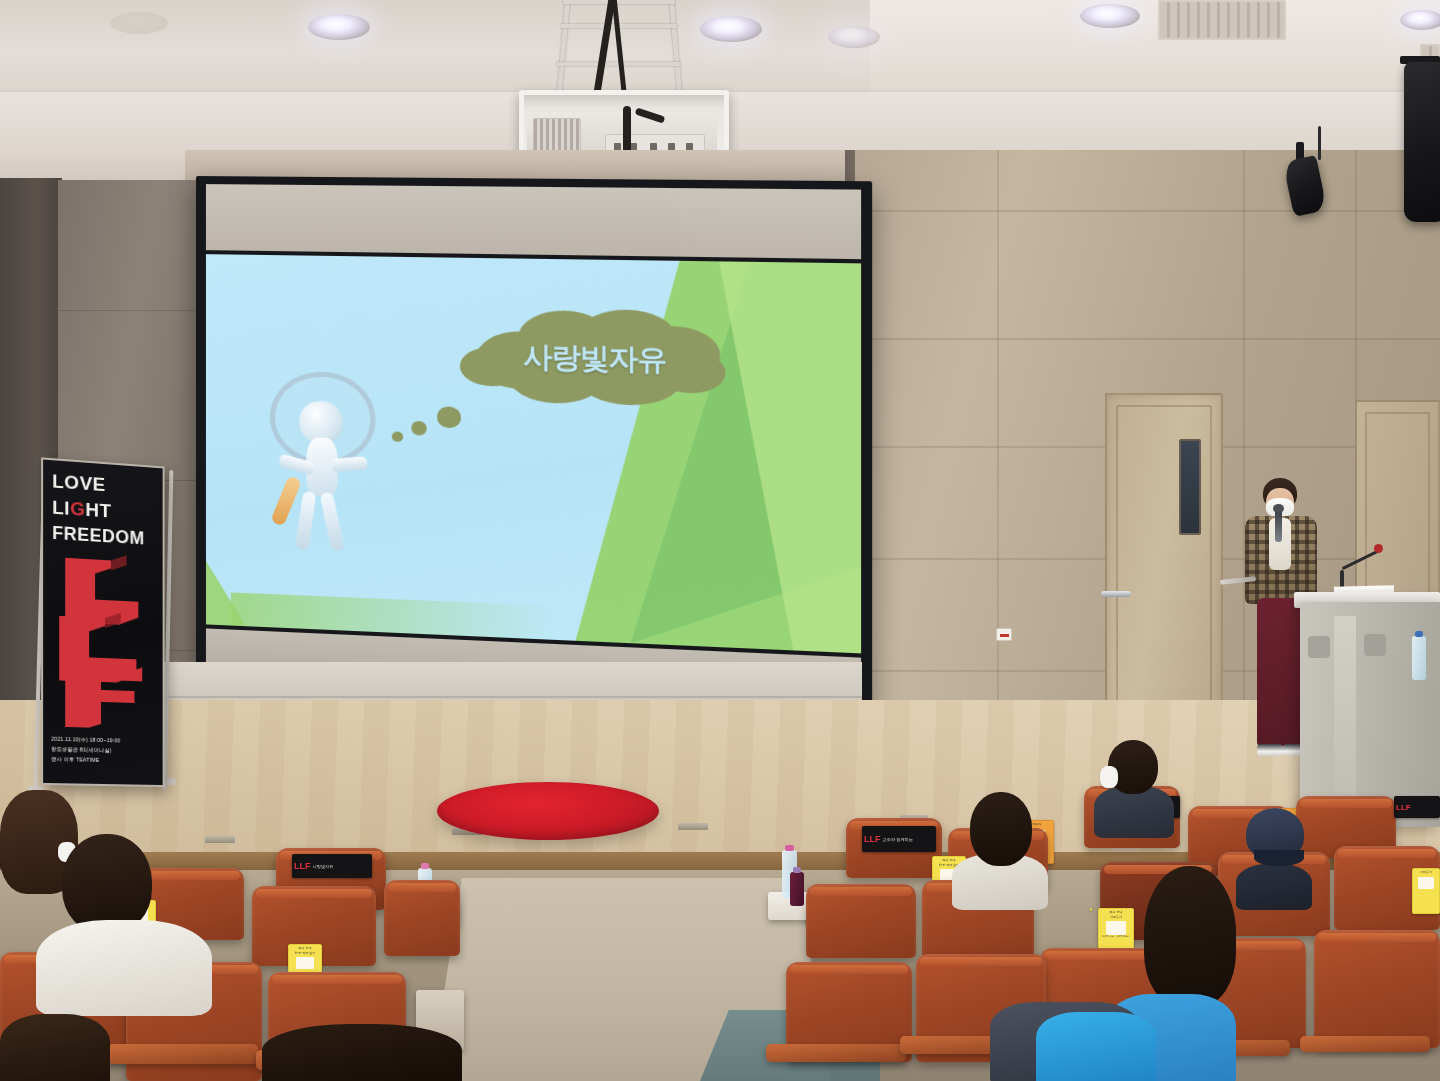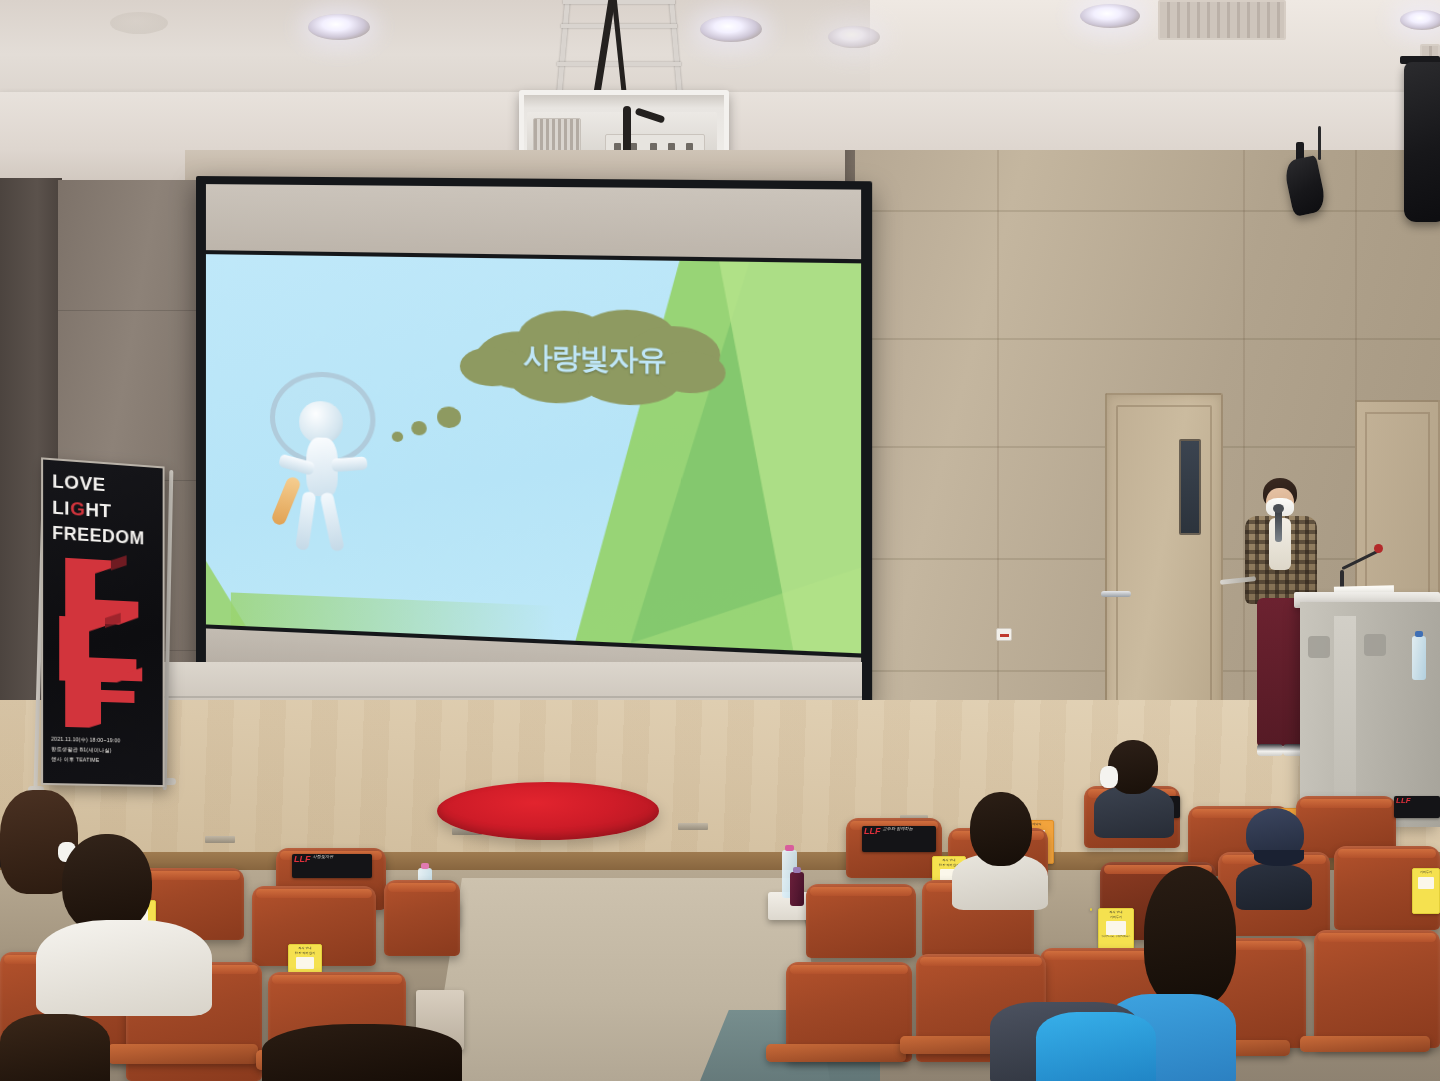--- a/index.html
+++ b/index.html
@@ -280,23 +280,22 @@
   }
   .seat-base{
     position:absolute;background:linear-gradient(180deg,#7a2f19,#5a2212);border-radius:3px;
   }
   .tablet{
     position:absolute;background:linear-gradient(180deg,#f2efe8,#ddd8ce);
     border-radius:3px;box-shadow:0 3px 6px rgba(0,0,0,.3);
   }
   .llf-sticker{
     position:absolute;background:#141417;border-radius:2px;overflow:hidden;
-    display:flex;padding:0 2px;
+    display:flex;align-items:center;padding:8px 2px;
     box-shadow:0 1px 3px rgba(0,0,0,.4);
-    font-style:italic;
   }
   .llf-sticker .mark{color:#e0303b;font-weight:700;letter-spacing:0px;}
   .llf-sticker .tiny{color:#ddd9d2;margin-left:2px;}
   .placard{
     position:absolute;background:#f5e14f;border:1px solid #e3cf3a;border-radius:2px;
     display:flex;flex-direction:column;align-items:center;justify-content:flex-start;
     padding-top:1px;overflow:hidden;box-shadow:0 1px 3px rgba(0,0,0,.28);
   }
   .placard.orange{background:#f2a33c;border-color:#dd8f2b;}
   .placard .pc{background:#fbf7ea;border-radius:1px;}

